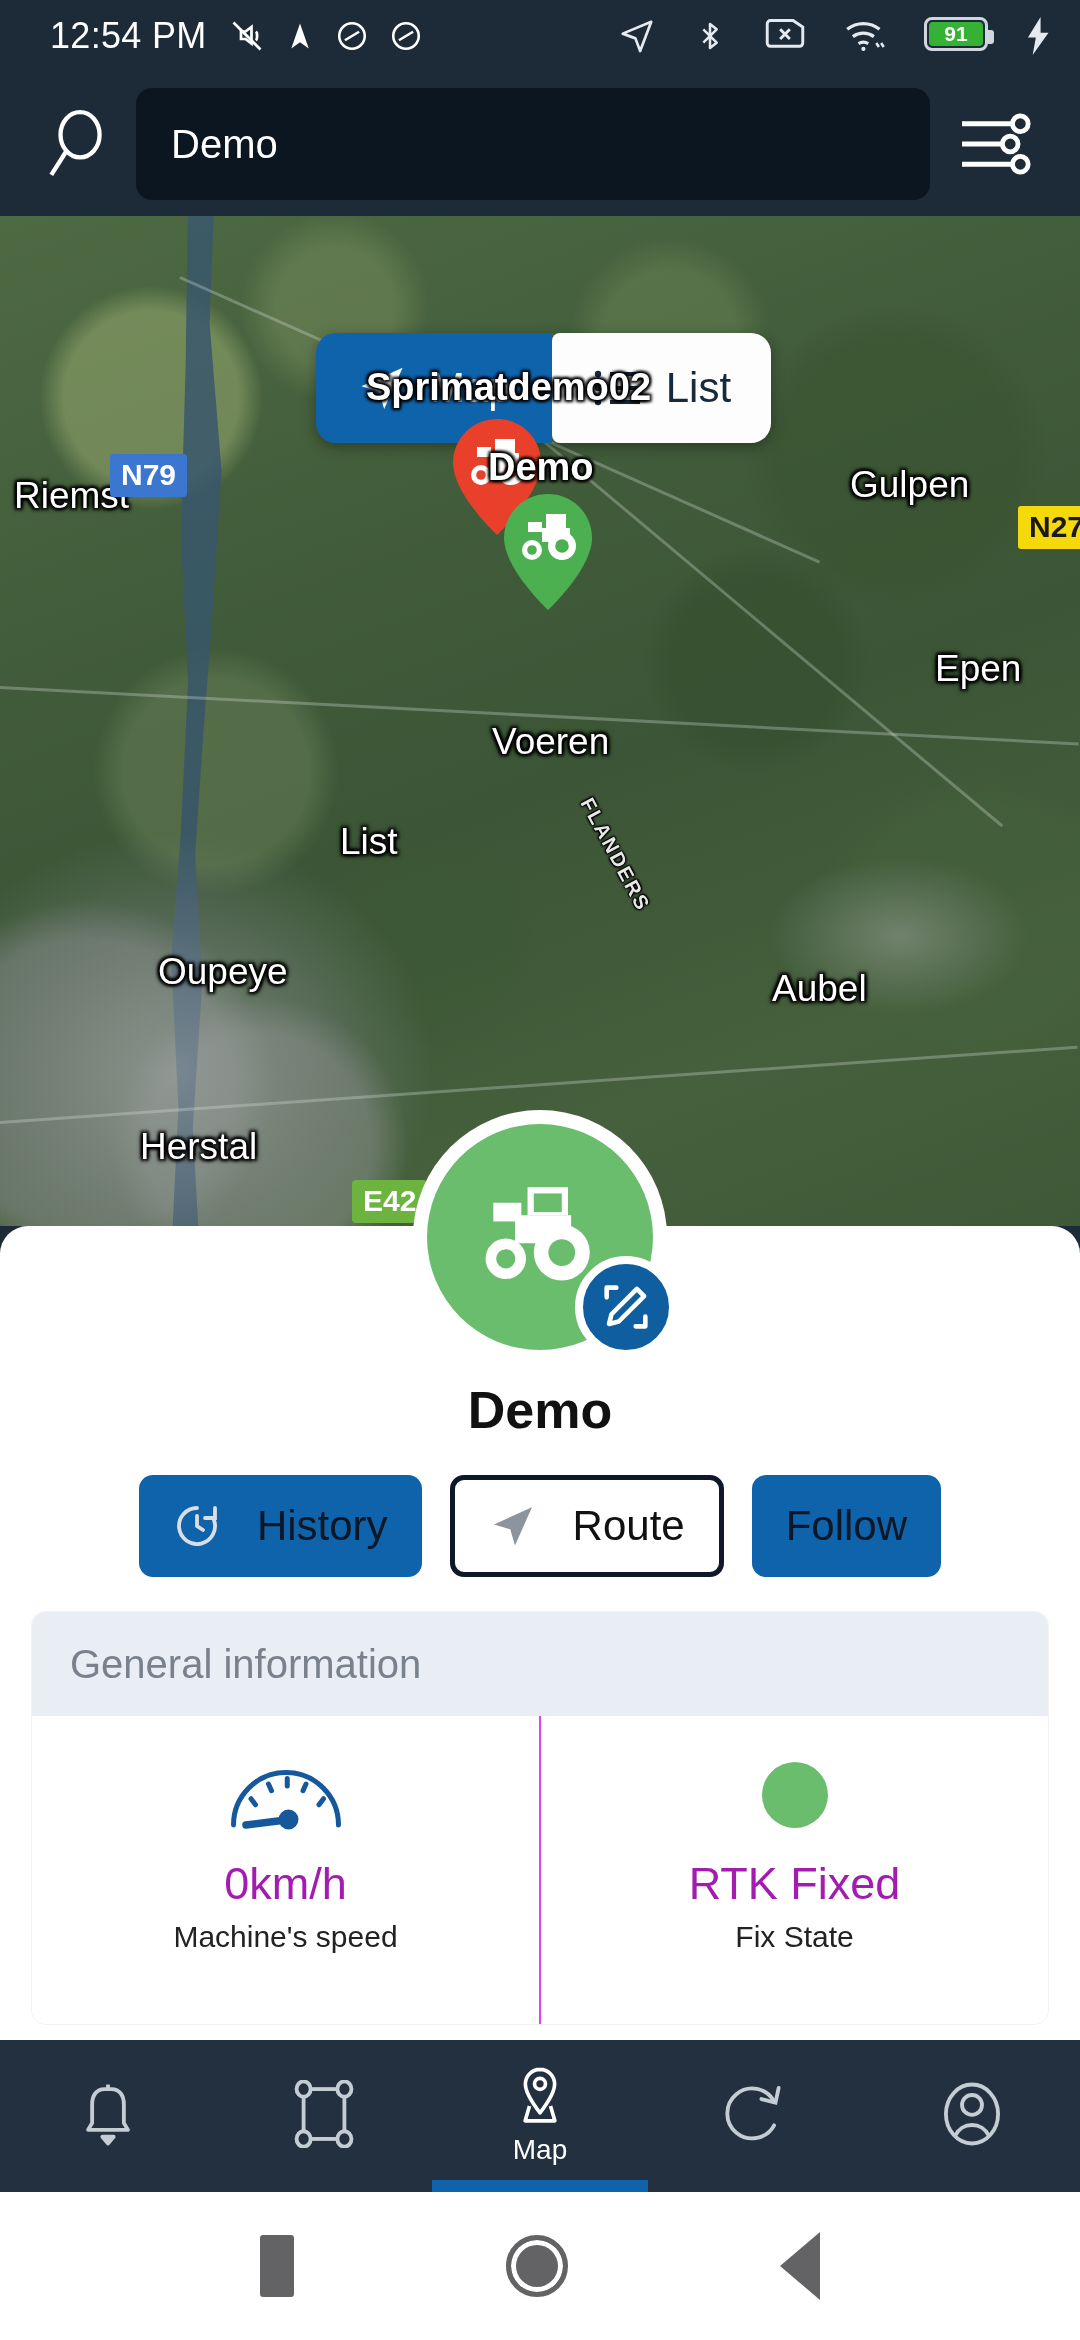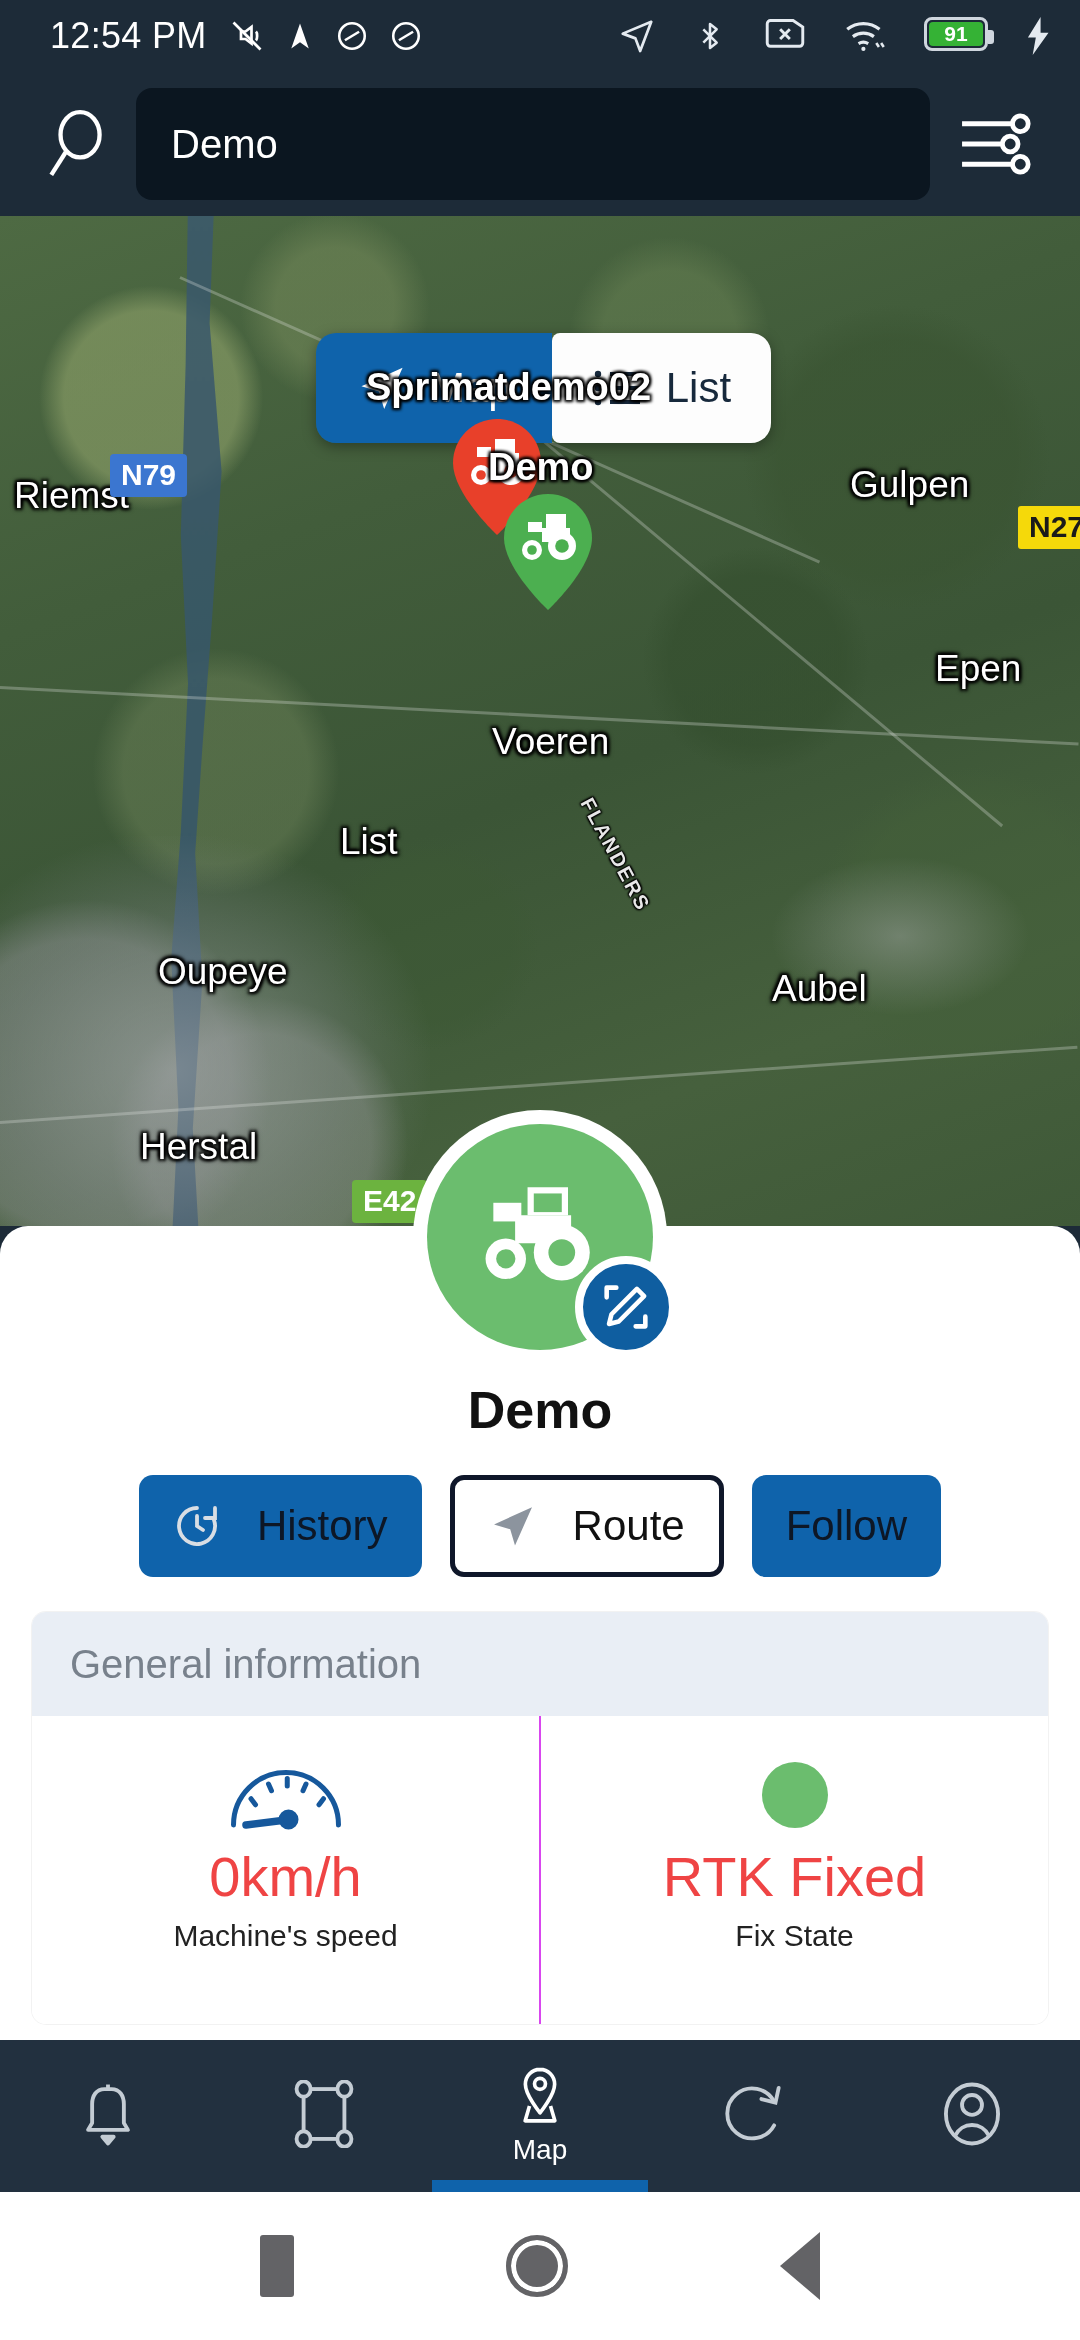--- a/index.html
+++ b/index.html
@@ -170,21 +170,21 @@
     height:104px; background:#e9eef5; display:flex; align-items:center;
     padding:0 38px; font-size:40px; color:#78818c;
   }
   .info-grid { display:flex; height:308px; }
   .info-cell {
     flex:1; display:flex; flex-direction:column; align-items:center;
     justify-content:flex-start; padding-top:30px; background:#fff;
   }
   .info-cell + .info-cell { border-left:2px solid #d946ef; }
   .cell-icon { height:98px; display:flex; align-items:center; justify-content:center; }
-  .cell-value { font-size:56px; color:#ef4444; }
+  .cell-value { font-size:45px; color:#a21caf; margin-top:14px; }
   .cell-label { font-size:30px; color:#222; margin-top:10px; }
   .green-dot { width:66px; height:66px; border-radius:50%; background:#6bbd6e; }
 
   
   .bottomnav {
     position:absolute; left:0; top:2040px; width:1080px; height:152px;
     background:#22303f; display:flex;
   }
   .nav-item {
     flex:1; display:flex; flex-direction:column; align-items:center;

